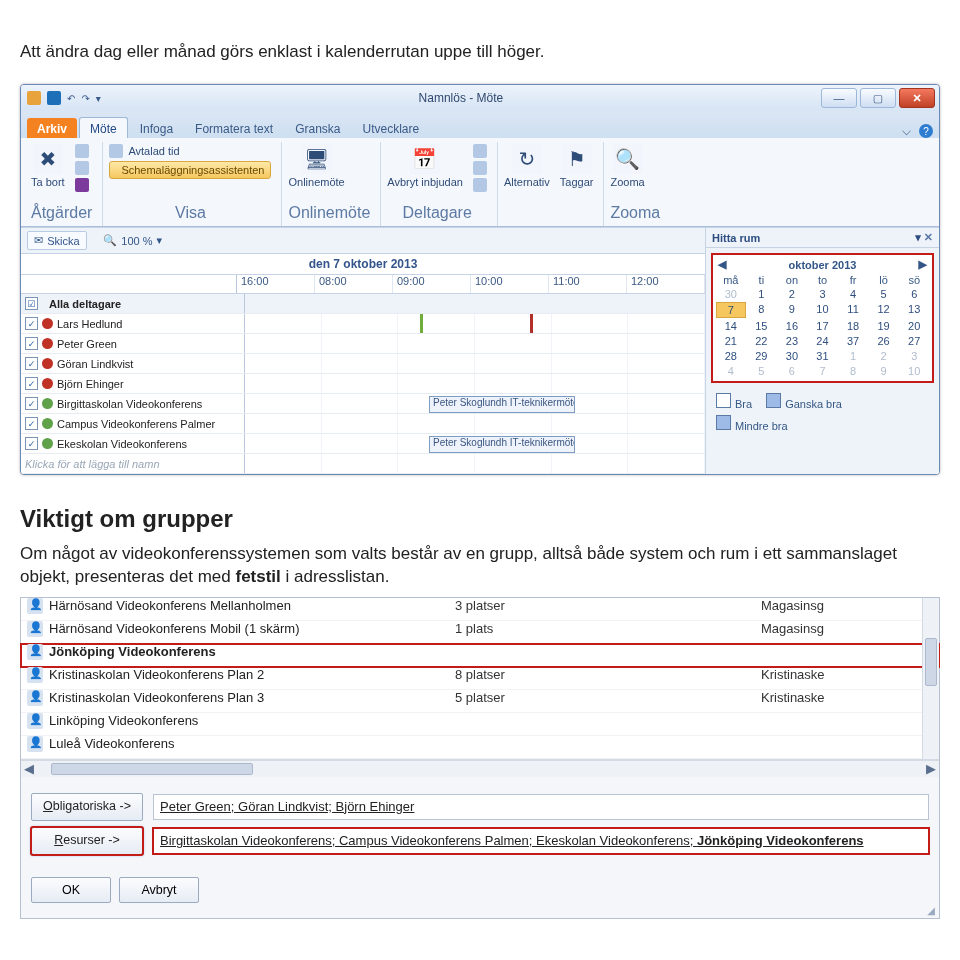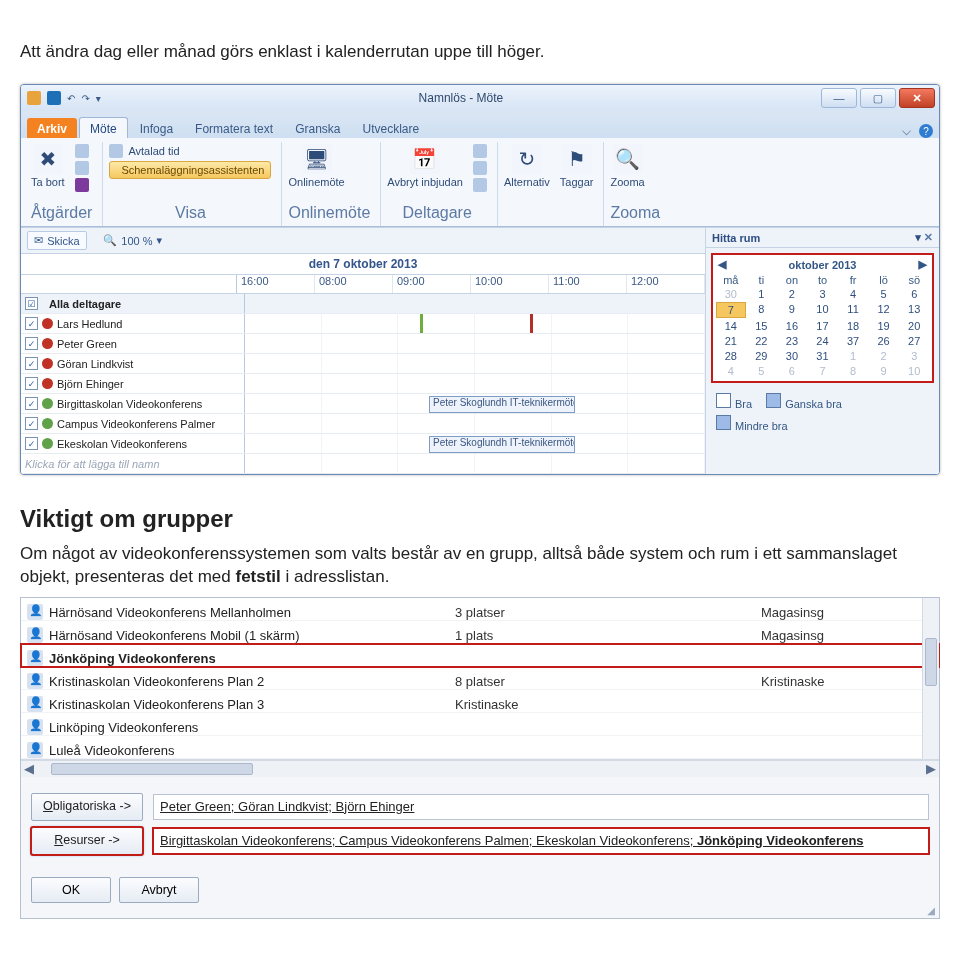--- a/index.html
+++ b/index.html
@@ -132,21 +132,21 @@
   .lg-box.blue{ background:#9dbbe6; }
 
   
   .addr-panel {
     border:1px solid #b5c1d1;
     background:#f4f6f9;
     margin-top:8px;
     font-size:13px;
   }
   .addr-list { background:#fff; border-bottom:1px solid #d3dae4; position:relative; }
-  .alrow { display:flex; align-items:flex-end; gap:6px; height:22px; padding:0 6px; border-bottom:1px solid #f1f3f6; }
+  .alrow { display:flex; align-items:flex-start; gap:6px; height:22px; padding:0 6px; border-bottom:1px solid #f1f3f6; }
   .alrow .ic { width:16px; height:16px; display:inline-block; background:#d7e2f0; border-radius:2px; position:relative;}
   .alrow .ic::after{content:"👤"; font-size:11px; position:absolute; top:0; left:2px;}
   .alrow .nm { flex: 0 0 400px; }
   .alrow .cap { flex: 0 0 300px; color:#333; }
   .alrow .loc { color:#333; }
   .alrow.bold .nm { font-weight:bold; }
   .alrow.hl { outline:2px solid #c31c18; outline-offset:-1px; }
   .scroll-bar{ position:absolute; right:0; top:0; bottom:0; width:16px; background:#eef1f6; border-left:1px solid #d3dae4;}
   .scroll-bar .thumb{position:absolute; left:2px; right:2px; top:40px; height:46px; background:#cdd7e5; border:1px solid #acb9cd; border-radius:2px;}
   .hscroll{ height:16px; background:#eef1f6; border-top:1px solid #d3dae4; position:relative;}
@@ -561,20 +561,21 @@
         </div>
         <div class="alrow">
           <span class="ic"></span>
           <span class="nm">Kristinaskolan Videokonferens Plan 2</span>
           <span class="cap">8 platser</span>
           <span class="loc">Kristinaske</span>
         </div>
         <div class="alrow">
           <span class="ic"></span>
           <span class="nm">Kristinaskolan Videokonferens Plan 3</span>
+          <span class="cap">5 platser</span>
           <span class="loc">Kristinaske</span>
         </div>
         <div class="alrow">
           <span class="ic"></span>
           <span class="nm">Linköping Videokonferens</span>
           <span class="cap"></span>
           <span class="loc"></span>
         </div>
         <div class="alrow">
           <span class="ic"></span>

